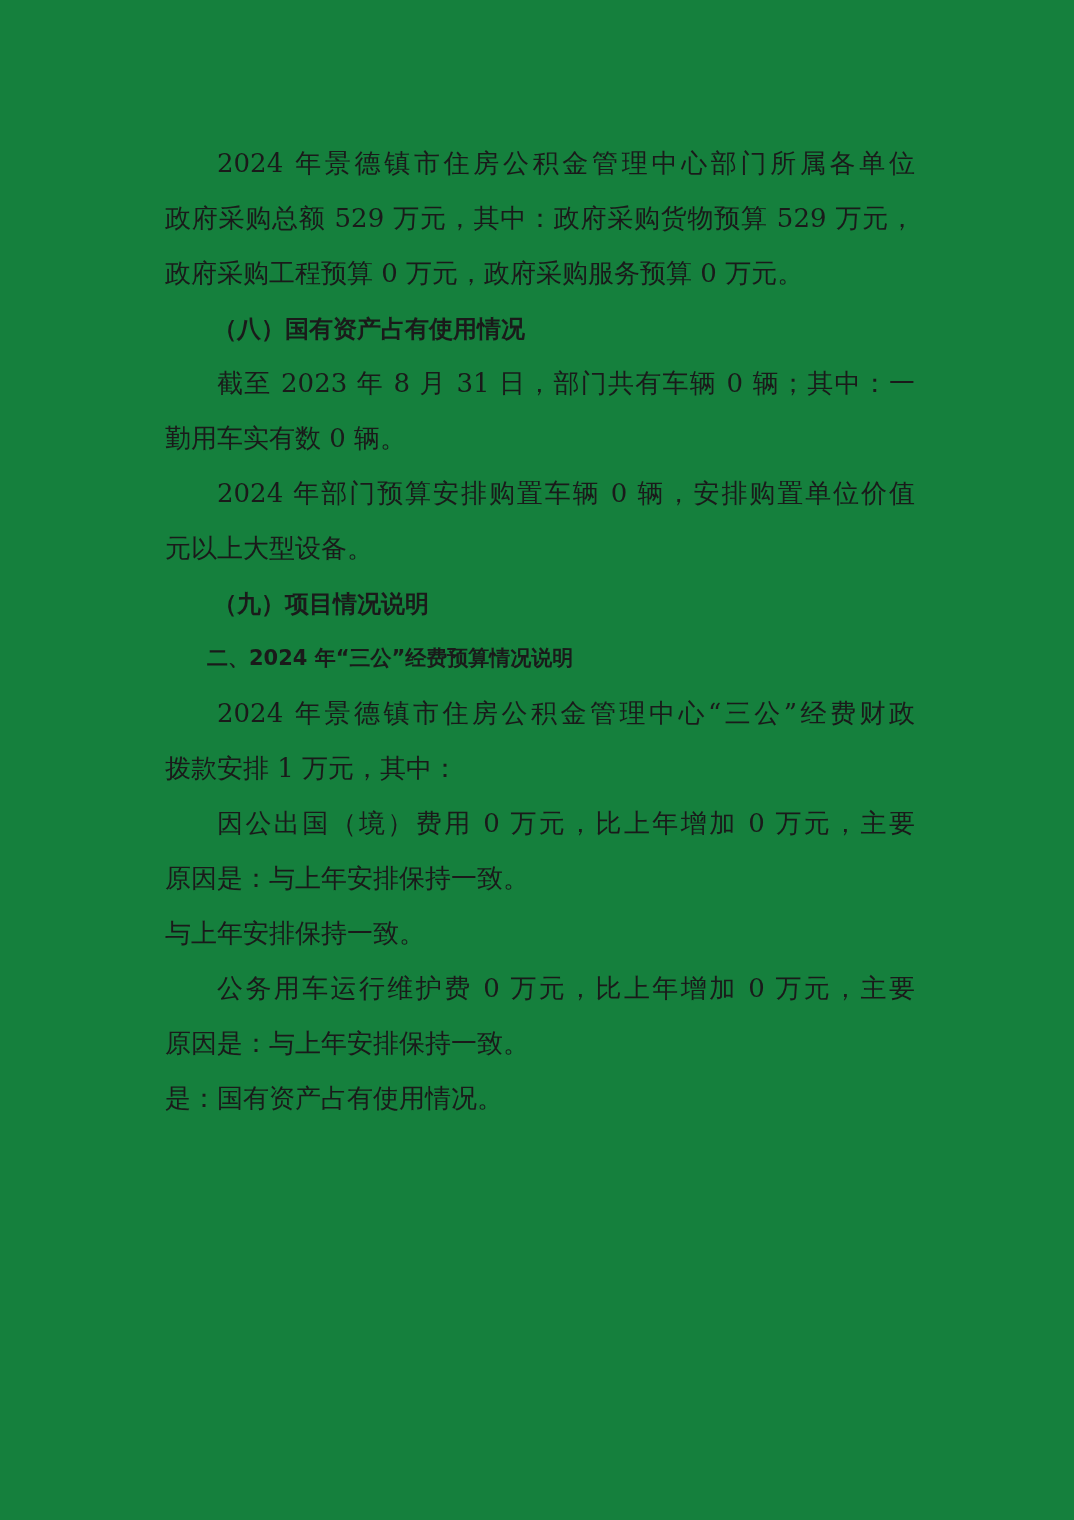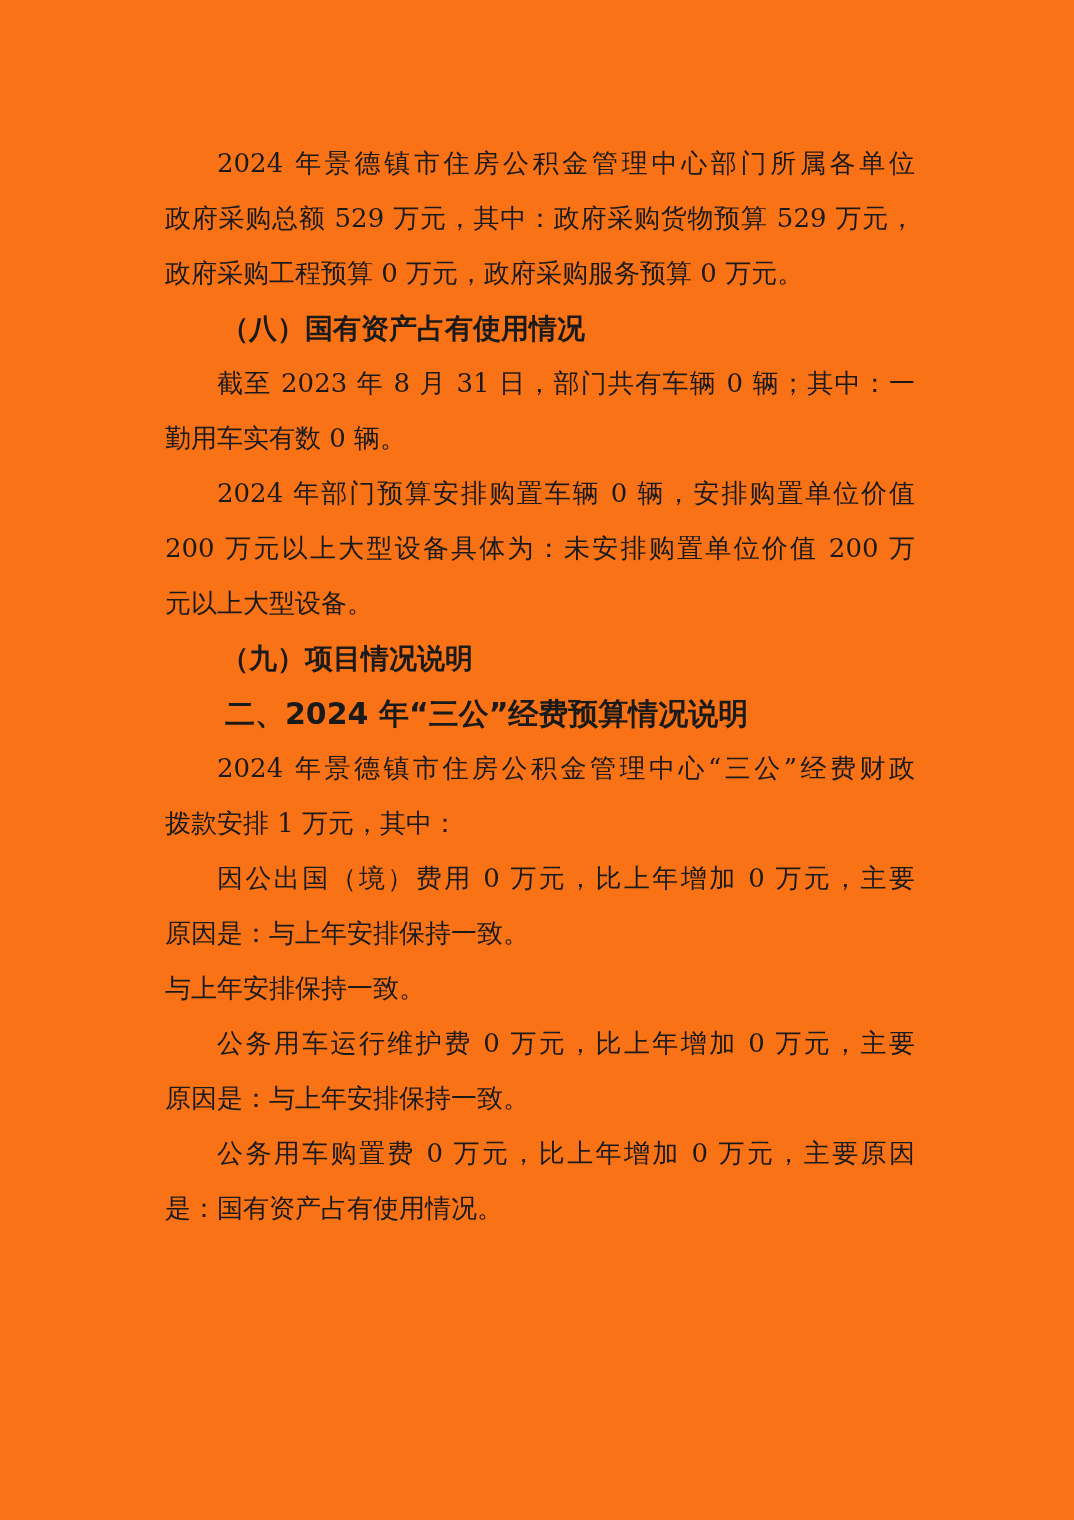--- a/index.html
+++ b/index.html
@@ -1,21 +1,21 @@
 <!DOCTYPE html>
 <html><head>
 <meta charset="utf-8">
 <style>
   html, body { margin: 0; padding: 0; background: #e8e8e8; }
   .page {
     position: relative;
     width: 1074px;
     height: 1520px;
     margin: 0 auto;
-    background: #f97316;
+    background: #15803d;
     color: #1a1a1a;
     font-family: "DejaVu Serif", "Liberation Serif", serif;
     overflow: hidden;
   }
   .textblock {
     position: absolute;
     left: 165px;
     top: 136px;
     width: 750px;
   }
@@ -27,27 +27,27 @@
     overflow: hidden;
     white-space: normal;
   }
   
   .indent { text-indent: 2em; }
   
   .fill { text-align-last: justify; }
   
   .h-kai {
     font-weight: bold;
-    font-size: 28px;
+    font-size: 24px;
     font-family: "DejaVu Serif", "Liberation Serif", serif;
   }
   
   .h-hei {
     font-weight: bold;
-    font-size: 30px;
+    font-size: 21px;
     font-family: "DejaVu Sans", "Liberation Sans", sans-serif;
   }
   
   .single {
     text-indent: 100px;
     letter-spacing: 2px;
   }
 </style>
 </head>
 <body>
@@ -58,36 +58,34 @@
     <div class="line indent fill">2024 年景德镇市住房公积金管理中心部门所属各单位</div>
     <div class="line fill">政府采购总额 529 万元，其中：政府采购货物预算 529 万元，</div>
     <div class="line">政府采购工程预算 0 万元，政府采购服务预算 0 万元。</div>
 
     <div class="line indent h-kai">（八）国有资产占有使用情况</div>
 
     <div class="line indent fill">截至 2023 年 8 月 31 日，部门共有车辆 0 辆；其中：一</div>
     <div class="line">勤用车实有数 0 辆。</div>
 
     <div class="line indent fill">2024 年部门预算安排购置车辆 0 辆，安排购置单位价值</div>
-    <div class="line fill">200 万元以上大型设备具体为：未安排购置单位价值 200 万</div>
     <div class="line">元以上大型设备。</div>
 
     <div class="line indent h-kai">（九）项目情况说明</div>
 
 
     <div class="line indent h-hei">二、2024 年“三公”经费预算情况说明</div>
 
     <div class="line indent fill">2024 年景德镇市住房公积金管理中心“三公”经费财政</div>
     <div class="line">拨款安排 1 万元，其中：</div>
 
     <div class="line indent fill">因公出国（境）费用 0 万元，比上年增加 0 万元，主要</div>
     <div class="line">原因是：与上年安排保持一致。</div>
 
     <div class="line">与上年安排保持一致。</div>
 
     <div class="line indent fill">公务用车运行维护费 0 万元，比上年增加 0 万元，主要</div>
     <div class="line">原因是：与上年安排保持一致。</div>
 
-    <div class="line indent fill">公务用车购置费 0 万元，比上年增加 0 万元，主要原因</div>
     <div class="line">是：国有资产占有使用情况。</div>
 
   </div>
 </div>
 
 </body></html>

